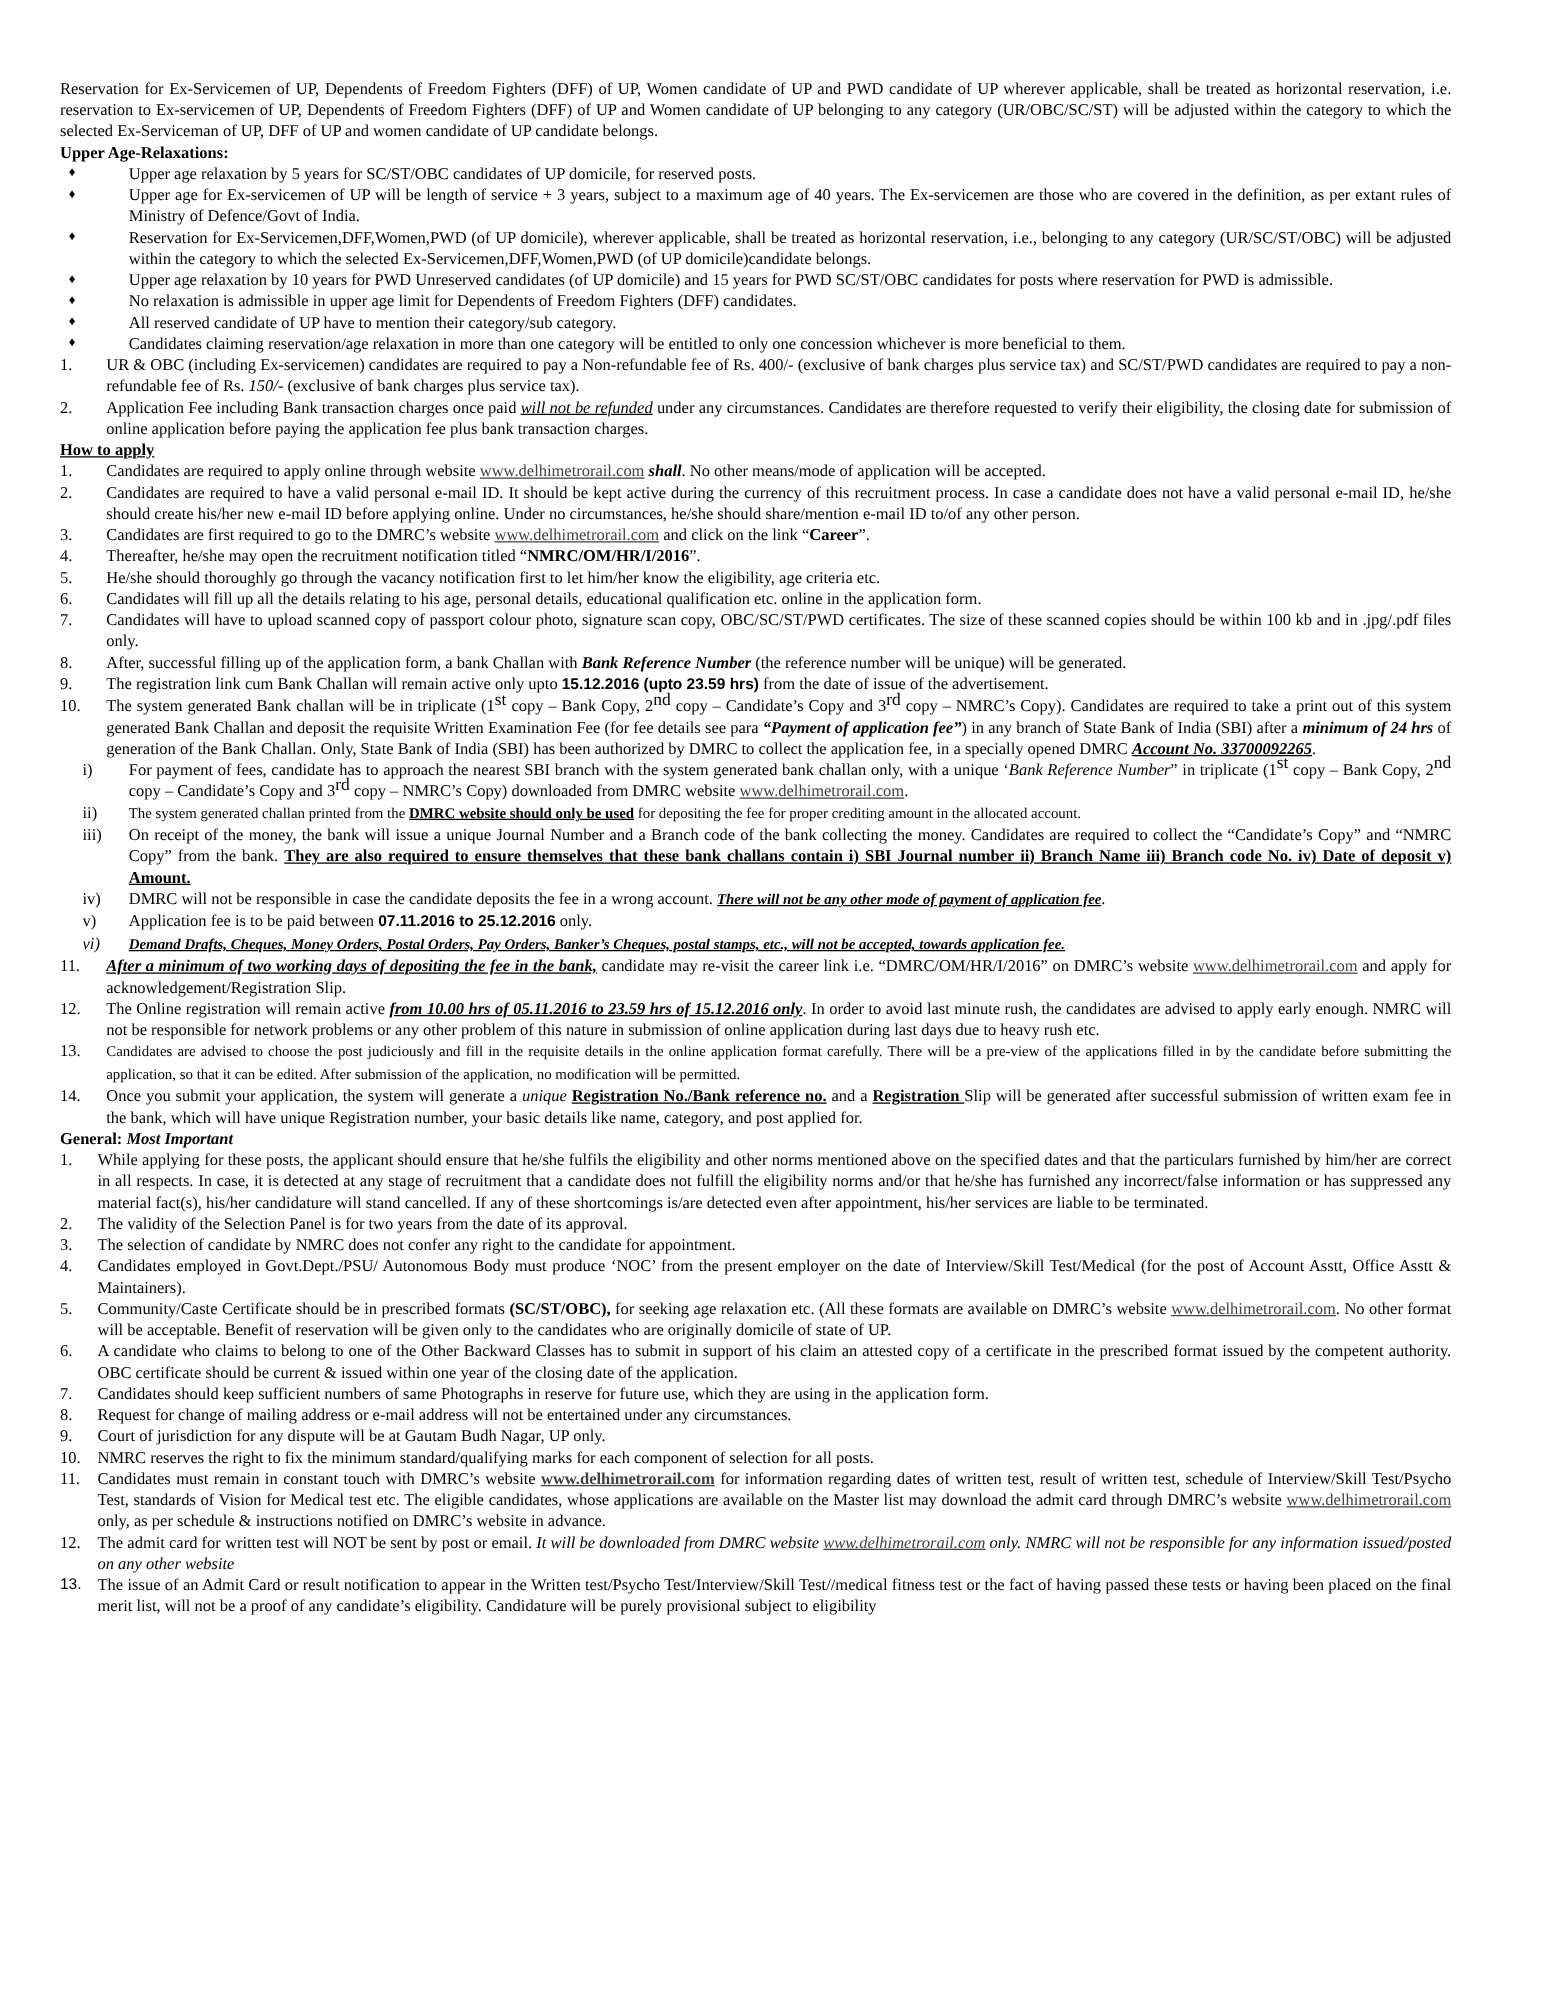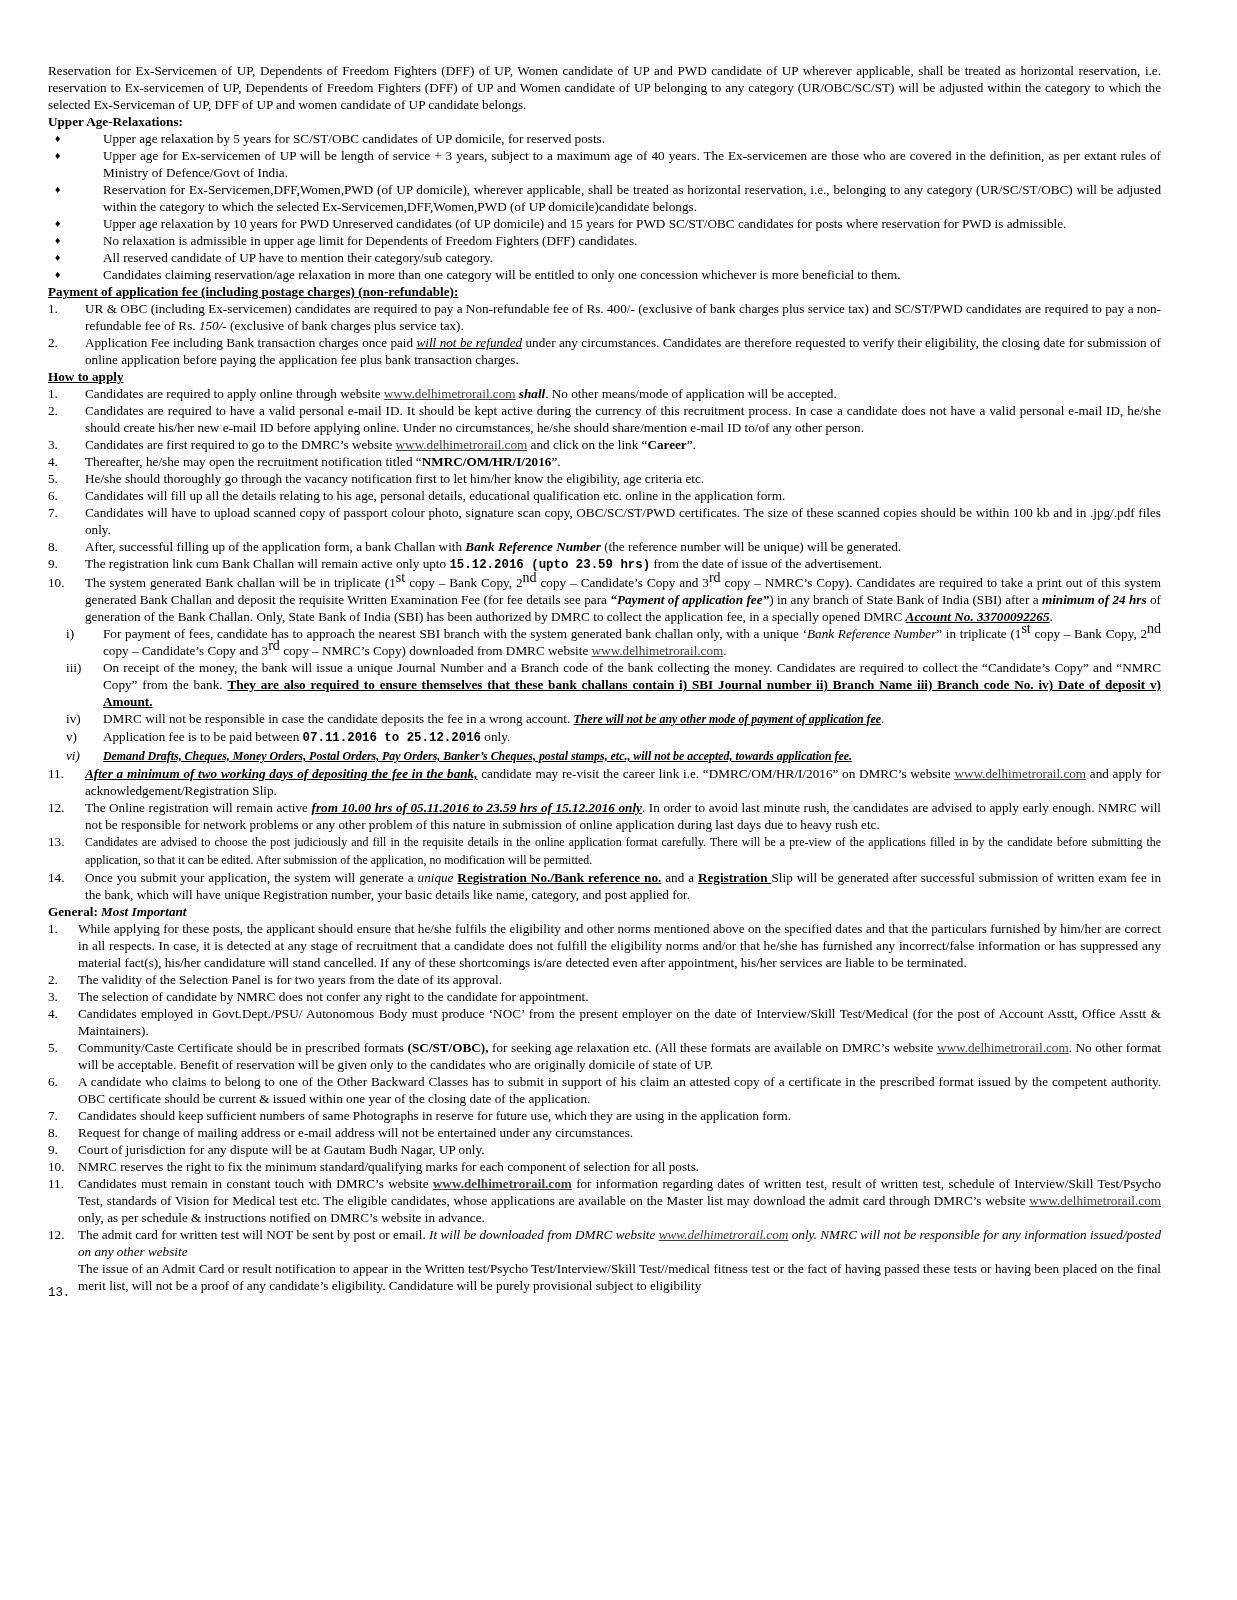--- a/index.html
+++ b/index.html
@@ -17,21 +17,21 @@
   .row.gen .mk{flex:0 0 30px;}
   .row.bullets .mk{flex:0 0 55px;padding-left:7px;box-sizing:border-box;font-size:10.5px;}
   .row.sub{padding-left:18px;}
   .row.sub .mk{flex:0 0 37px;}
   .tx{flex:1;text-align:justify;}
   .b{font-weight:bold;text-align:right;}
   .i{font-style:italic;}
   .u{text-decoration:underline;}
   .sup{vertical-align:super;font-size:14px;line-height:0;}
   .sm{font-size:11.9px;}
-  .sans{font-family:Liberation Mono, monospace;font-size:12.4px;margin-top:25px;}
+  .sans{font-family:Liberation Sans, sans-serif;font-size:12.4px;}
   .lnk{color:#404040;text-decoration:underline;cursor:pointer;}
   .lnk.b{font-weight:bold;}
   section{margin:0;}
 </style>
 </head>
 <body>
 
 <div class="page">
   <div class="para"><span>Reservation for Ex-Servicemen of UP, Dependents of Freedom Fighters (DFF) of UP, Women candidate of UP and PWD candidate of UP wherever applicable, shall be treated as horizontal reservation, i.e. reservation to Ex-servicemen of UP, Dependents of Freedom Fighters (DFF) of UP and Women candidate of UP belonging to any category (UR/OBC/SC/ST) will be adjusted within the category to which the selected Ex-Serviceman of UP, DFF of UP and women candidate of UP candidate belongs.</span></div>
   <div id="sections">
@@ -62,21 +62,20 @@
             <span class="mk">♦</span>
             <div class="tx"><span>All reserved candidate of UP have to mention their category/sub category.</span></div>
           </div>
           <div class="row bullets">
             <span class="mk">♦</span>
             <div class="tx"><span>Candidates claiming reservation/age relaxation in more than one category will be entitled to only one concession whichever is more beneficial to them.</span></div>
           </div>
         </div>
       </section>
       <section>
-        <div class="heading"><span class="b u">Payment of application fee (including postage charges) (non-refundable):</span></div>
         <div class="list">
           <div class="row num">
             <span class="mk">1.</span>
             <div class="tx"><span>UR &amp; OBC (including Ex-servicemen) candidates are required to pay a Non-refundable fee of Rs. 400/- (exclusive of bank charges plus service tax) and SC/ST/PWD candidates are required to pay a non-refundable fee of Rs. </span><span class="i">150/-</span><span> (exclusive of bank charges plus service tax).</span></div>
           </div>
           <div class="row num">
             <span class="mk">2.</span>
             <div class="tx"><span>Application Fee including Bank transaction charges once paid </span><span class="i u">will not be refunded</span><span> under any circumstances. Candidates are therefore requested to verify their eligibility, the closing date for submission of online application before paying the application fee plus bank transaction charges.</span></div>
           </div>
         </div>
@@ -120,20 +119,24 @@
             <span class="mk">9.</span>
             <div class="tx"><span>The registration link cum Bank Challan will remain active only upto </span><span class="b sans">15.12.2016 (upto 23.59 hrs)</span><span> from the date of issue of the advertisement.</span></div>
           </div>
           <div class="row num">
             <span class="mk">10.</span>
             <div class="tx"><span>The system generated Bank challan will be in triplicate (1</span><span class="sup">st</span><span> copy – Bank Copy, 2</span><span class="sup">nd</span><span> copy – Candidate’s Copy and 3</span><span class="sup">rd</span><span> copy – NMRC’s Copy). Candidates are required to take a print out of this system generated Bank Challan and deposit the requisite Written Examination Fee (for fee details see para </span><span class="b i">“Payment of application fee”</span><span>) in any branch of State Bank of India (SBI) after a </span><span class="b i">minimum of 24 hrs</span><span> of generation of the Bank Challan.  Only, State Bank of India (SBI) has been authorized by DMRC to collect the application fee, in a specially opened DMRC </span><span class="b i u">Account No. 33700092265</span><span>.</span></div>
           </div>
           <div class="row sub">
             <span class="mk">i)</span>
             <div class="tx"><span>For payment of fees, candidate has to approach the nearest SBI branch with the system generated bank challan only, with a unique ‘</span><span class="i">Bank Reference Number</span><span>” in triplicate (1</span><span class="sup">st</span><span> copy – Bank Copy, 2</span><span class="sup">nd</span><span> copy – Candidate’s Copy and 3</span><span class="sup">rd</span><span> copy – NMRC’s Copy) downloaded from DMRC website </span><a href="#" class="lnk">www.delhimetrorail.com</a><span>.</span></div>
+          </div>
+          <div class="row sub">
+            <span class="mk">ii)</span>
+            <div class="tx"><span class="sm">The system generated challan printed from the </span><span class="b u sm">DMRC website should only be used</span><span class="sm"> for depositing the fee for proper crediting amount in the allocated account.</span></div>
           </div>
           <div class="row sub">
             <span class="mk">iii)</span>
             <div class="tx"><span>On receipt of the money, the bank will issue a unique Journal Number and a Branch code of the bank collecting the money.  Candidates are required to collect the “Candidate’s Copy” and “NMRC Copy” from the bank.  </span><span class="b u">They are also required to ensure themselves that these bank challans contain   i) SBI Journal number ii) Branch Name iii) Branch code No. iv) Date of deposit v) Amount.</span></div>
           </div>
           <div class="row sub">
             <span class="mk">iv)</span>
             <div class="tx"><span>DMRC will not be responsible in case the candidate deposits the fee in a wrong account.   </span><span class="b i u sm">There will not be any other mode of payment of application fee</span><span>.</span></div>
           </div>
           <div class="row sub">

